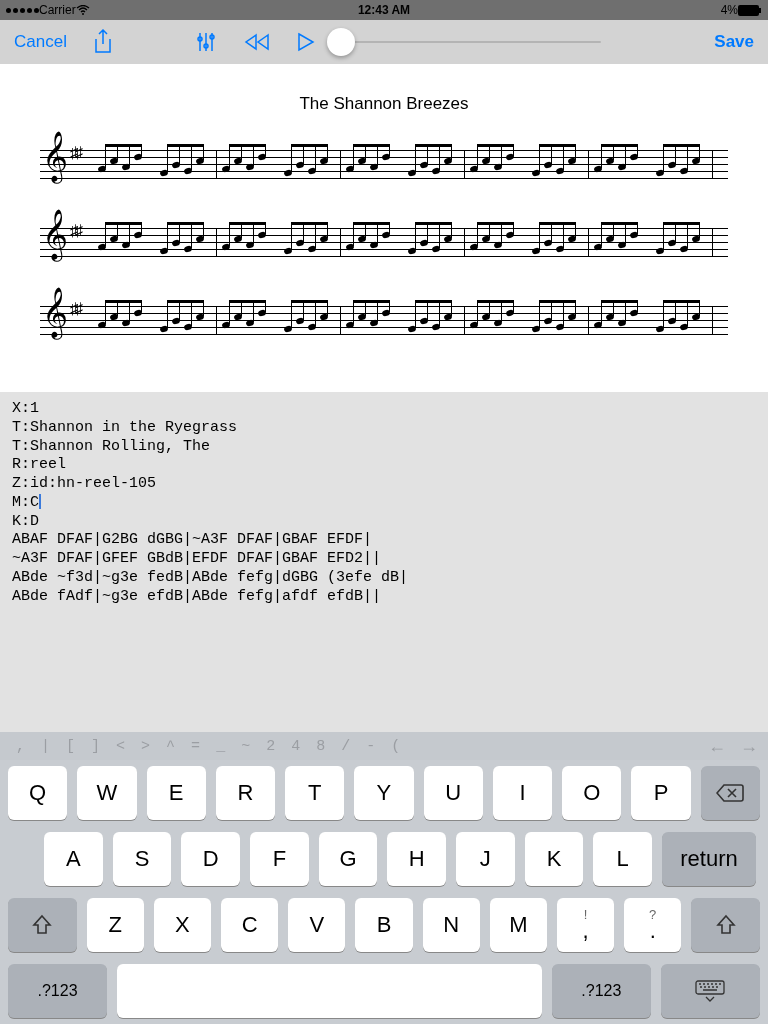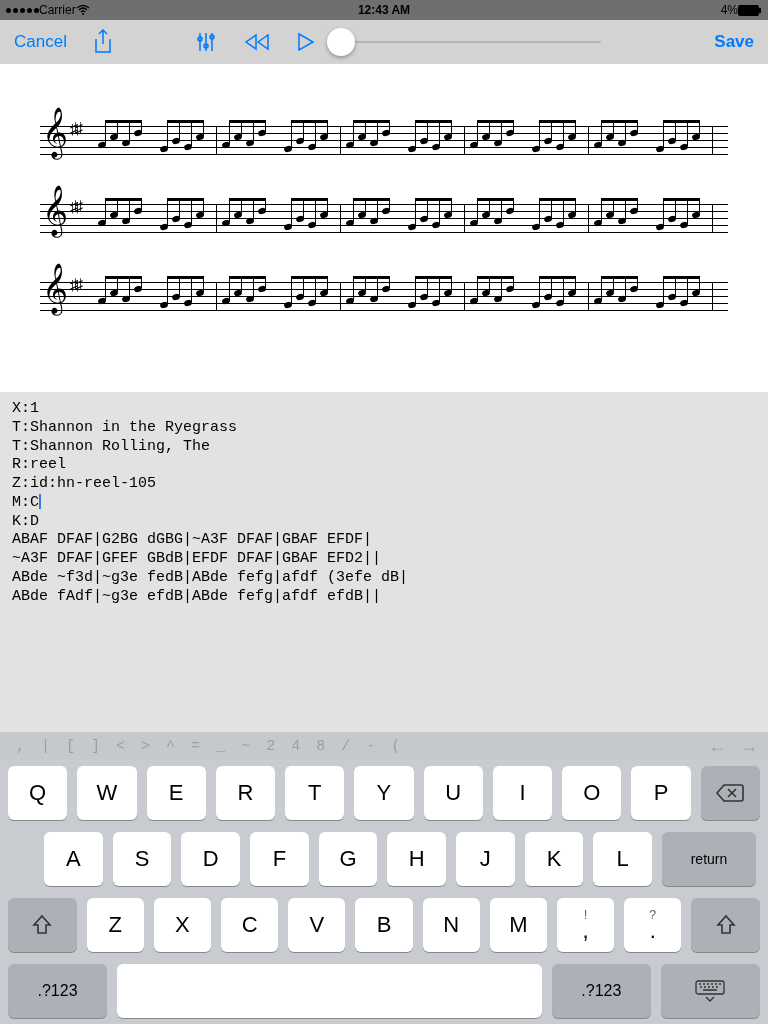--- a/index.html
+++ b/index.html
@@ -45,21 +45,21 @@
 
 
 .keyboard { background:#c8ccd1; height: 292px; display:flex; flex-direction:column; }
 .accessory-row { height:36px; display:flex; align-items:center; justify-content:space-between; padding:0 10px; background:#c5c9ce; }
 .accessory-row .k { color:#9b9ea3; font-size:15px; font-family:"Courier New",monospace; padding:0 6px; cursor:pointer; }
 .accessory-row .arrows{ display:flex; gap:14px; color:#9b9ea3; font-size:18px; }
 .krow { display:flex; gap:10px; padding: 6px 8px; }
 .key { flex:1; height:54px; background:#fff; border-radius:6px; box-shadow:0 1px 0 #888; display:flex; align-items:center; justify-content:center; font-size:22px; color:#000; cursor:pointer; }
 .key.fn { background:#acb1b8; }
 .krow.r2 { padding-left:44px; padding-right:12px; }
-.key.return{ flex:1.6; font-size:14px; }
+.key.return{ flex:1.6; font-size:22px; }
 .key.shift{ flex:1.2; }
 .key.punct{ flex-direction:column; line-height:0.9; }
 .key.punct .top{ font-size:13px; color:#666; }
 .key.punct .bot{ font-size:22px; }
 .krow.bottom .key.mode{ flex:1.4; font-size:16px; background:#acb1b8;}
 .krow.bottom .key.space{ flex:6; }
 .krow.bottom .key.dismiss{ flex:1.4; background:#acb1b8;}
 </style>
 </head>
 <body>
@@ -120,20 +120,21 @@
       </svg>
   </span>
   <div class="slider-track">
     <div class="slider-thumb"></div>
   </div>
   <span class="spacer"></span>
   <span class="btn-text ios-blue" style="font-weight:600">Save</span>
 </div>
 
 <div class="sheet-area">
+  <div class="tune-subtitle">The Shannon Breezes</div>
   <div class="staff-block">
 
     <div class="staff">
       <div class="lines">
           <div></div>
           <div></div>
           <div></div>
           <div></div>
           <div></div>
         </div>
@@ -458,21 +459,21 @@
 
 <div class="editor-area"><span>X:1</span>
 <span>T:Shannon in the Ryegrass</span>
 <span>T:Shannon Rolling, The</span>
 <span>R:reel</span>
 <span>Z:id:hn-reel-105</span>
 <span>M:C</span><span class="cursor"></span>
 <span>K:D</span>
 <span>ABAF DFAF|G2BG dGBG|~A3F DFAF|GBAF EFDF|</span>
 <span>~A3F DFAF|GFEF GBdB|EFDF DFAF|GBAF EFD2||</span>
-<span>ABde ~f3d|~g3e fedB|ABde fefg|afdf (3efe dB|</span>
+<span>ABde ~f3d|~g3e fedB|ABde fefg|dGBG (3efe dB|</span>
 <span>ABde fAdf|~g3e efdB|ABde fefg|afdf efdB||</span></div>
 
 <div class="keyboard">
   <div class="accessory-row">
     <div style="display:flex; gap:4px" id="acc-keys">
         <span class="k">,</span>
         <span class="k">|</span>
         <span class="k">[</span>
         <span class="k">]</span>
         <span class="k">&lt;</span>

